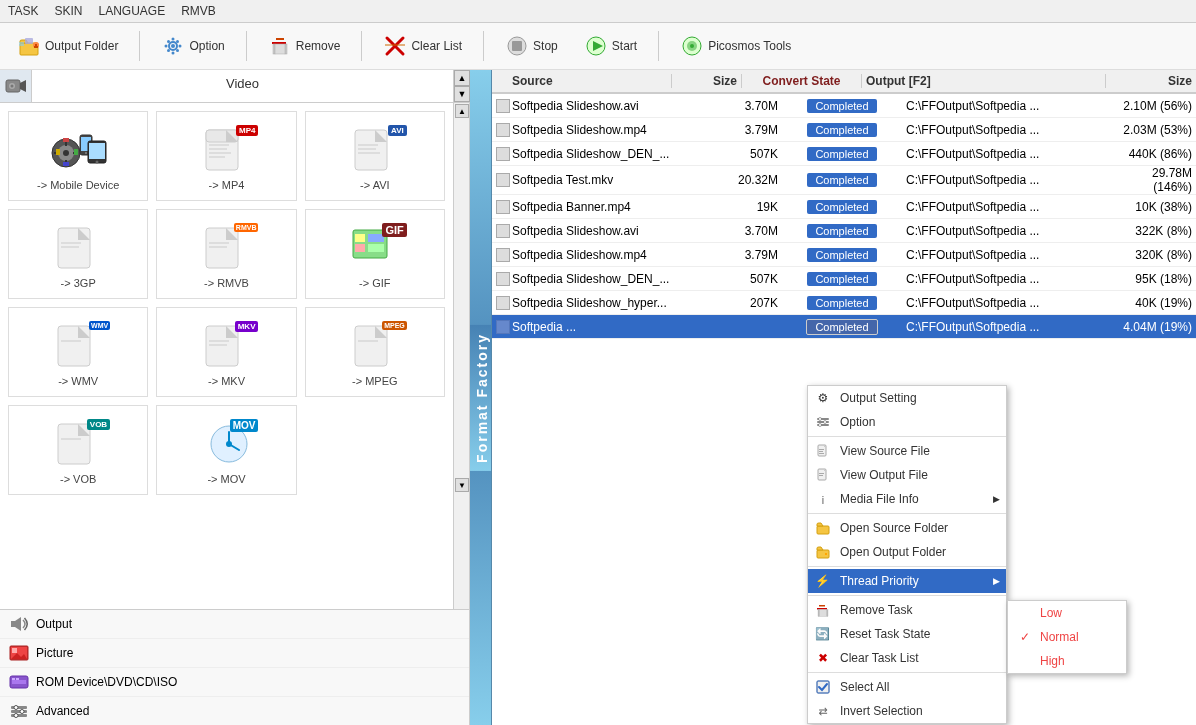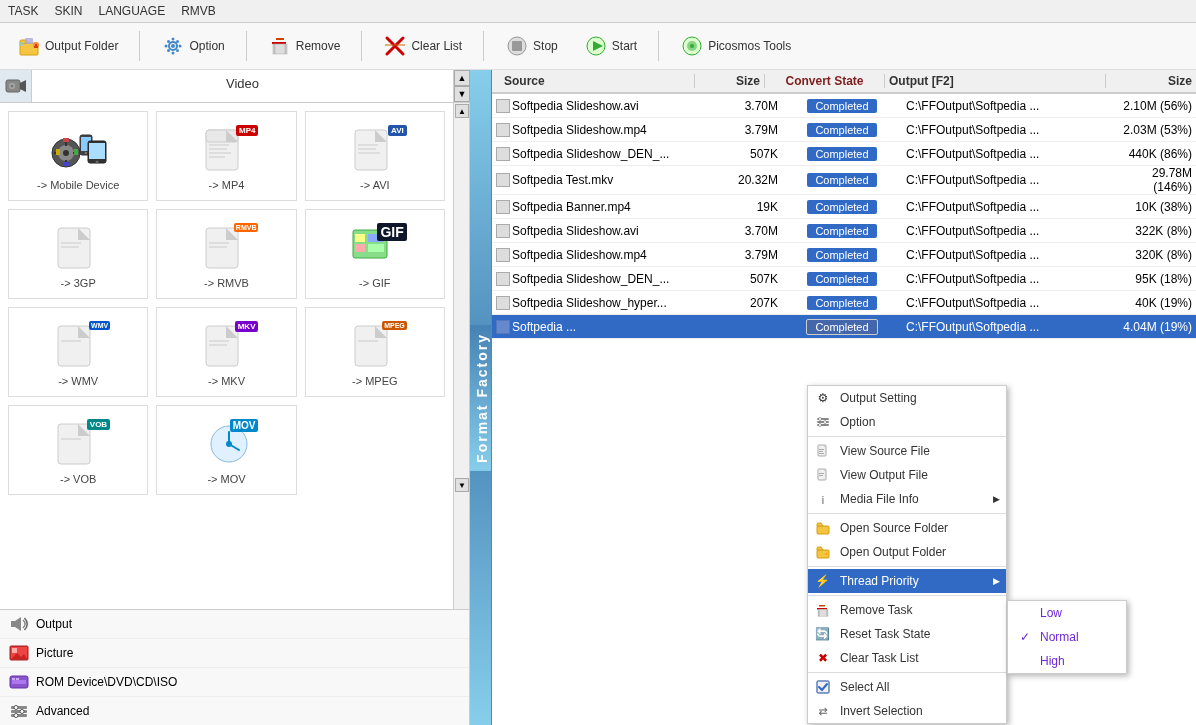--- a/index.html
+++ b/index.html
@@ -39,21 +39,21 @@
       padding: 8px 4px;
       letter-spacing: 2px;
       width: 22px;
     }
     
     
     #right-panel { flex: 1; background: white; display: flex; flex-direction: column; position: relative; }
     
     
     #table-header { display: flex; background: #f0f0f0; border-bottom: 2px solid #ccc; padding: 4px 0; }
-    .col-source { width: 203px; padding: 0 12px; font-weight: bold; color: #333; border-right: 1px solid #ccc; }
+    .col-source { width: 180px; padding: 0 20px; font-weight: bold; color: #333; border-right: 1px solid #ccc; }
     .col-size { width: 70px; padding: 0 4px; font-weight: bold; color: #333; border-right: 1px solid #ccc; text-align: right; }
     .col-state { width: 120px; padding: 0 4px; font-weight: bold; color: #7f1d1d; border-right: 1px solid #ccc; text-align: center; }
     .col-output { flex: 1; padding: 0 4px; font-weight: bold; color: #333; border-right: 1px solid #ccc; }
     .col-outsize { width: 90px; padding: 0 4px; font-weight: bold; color: #333; text-align: right; }
     
     
     #table-body { flex: 1; overflow-y: auto; }
     .table-row { display: flex; align-items: center; border-bottom: 1px solid #eee; min-height: 24px; }
     .table-row.selected { background: #316ac5; color: white; }
     .table-row.selected .col-state-cell .state-badge { background: #316ac5; color: white; border: 1px solid white; }
@@ -68,21 +68,21 @@
     
     
     #context-menu { position: absolute; background: white; border: 1px solid #ccc; box-shadow: 2px 2px 6px rgba(0,0,0,0.3); z-index: 100; width: 200px; top: 315px; left: 315px; }
     .ctx-item { padding: 5px 12px 5px 32px; cursor: pointer; position: relative; display: flex; align-items: center; white-space: nowrap; color: #333; font-size: 12px; }
     .ctx-item.has-arrow::after { content: '▶'; position: absolute; right: 6px; font-size: 9px; }
     .ctx-item .ctx-icon { position: absolute; left: 6px; width: 18px; height: 18px; display: flex; align-items: center; justify-content: center; }
     .ctx-separator { border-top: 1px solid #ddd; margin: 2px 0; }
     
     
     #submenu { position: absolute; background: white; border: 1px solid #ccc; box-shadow: 2px 2px 6px rgba(0,0,0,0.3); z-index: 101; width: 120px; top: 530px; left: 515px; }
-    .sub-item { padding: 5px 12px; cursor: pointer; display: flex; align-items: center; gap: 8px; font-size: 12px; color: #6d28d9; }
+    .sub-item { padding: 5px 12px; cursor: pointer; display: flex; align-items: center; gap: 8px; font-size: 12px; color: #ef4444; }
     .check-mark { width: 12px; display: inline-block; }
     
     
     #app { display: flex; flex-direction: column; height: 725px; }
   </style>
 </head>
 <body>
 
 <div id="app">
 
@@ -307,21 +307,21 @@
 
             <div class="format-cell">
               <div class="format-icon" style="position:relative;">
                 <svg width="50" height="44" viewBox="0 0 50 44">
                   <rect x="3" y="4" width="34" height="28" rx="2" fill="#88dd88" stroke="#44aa44" stroke-width="1"></rect>
                   <rect x="5" y="8" width="10" height="8" fill="#ffff88"></rect>
                   <rect x="18" y="8" width="16" height="8" fill="#88aaff"></rect>
                   <rect x="5" y="18" width="10" height="8" fill="#ffaaaa"></rect>
                   <rect x="18" y="18" width="16" height="8" fill="#aaffaa"></rect>
                 </svg>
-                <span style="position:absolute; top:0; right:0; background:#0f172a; color:white; font-size:14px; font-weight:bold; padding:1px 3px; border-radius:2px;">GIF</span>
+                <span style="position:absolute; top:0; right:0; background:#7f1d1d; color:white; font-size:11px; font-weight:bold; padding:1px 3px; border-radius:2px;">GIF</span>
               </div>
               <span class="format-label">-&gt; GIF</span>
             </div>
 
             <div class="format-cell">
               <div class="format-icon" style="position:relative;">
                 <svg width="50" height="44" viewBox="0 0 50 44">
                   <rect x="5" y="2" width="32" height="40" rx="3" fill="#f0f0f0" stroke="#ccc" stroke-width="1"></rect>
                   <path d="M25 2 L37 14 L25 14 Z" fill="#ccc"></path>
                   <rect x="8" y="16" width="20" height="2" fill="#ddd"></rect>

